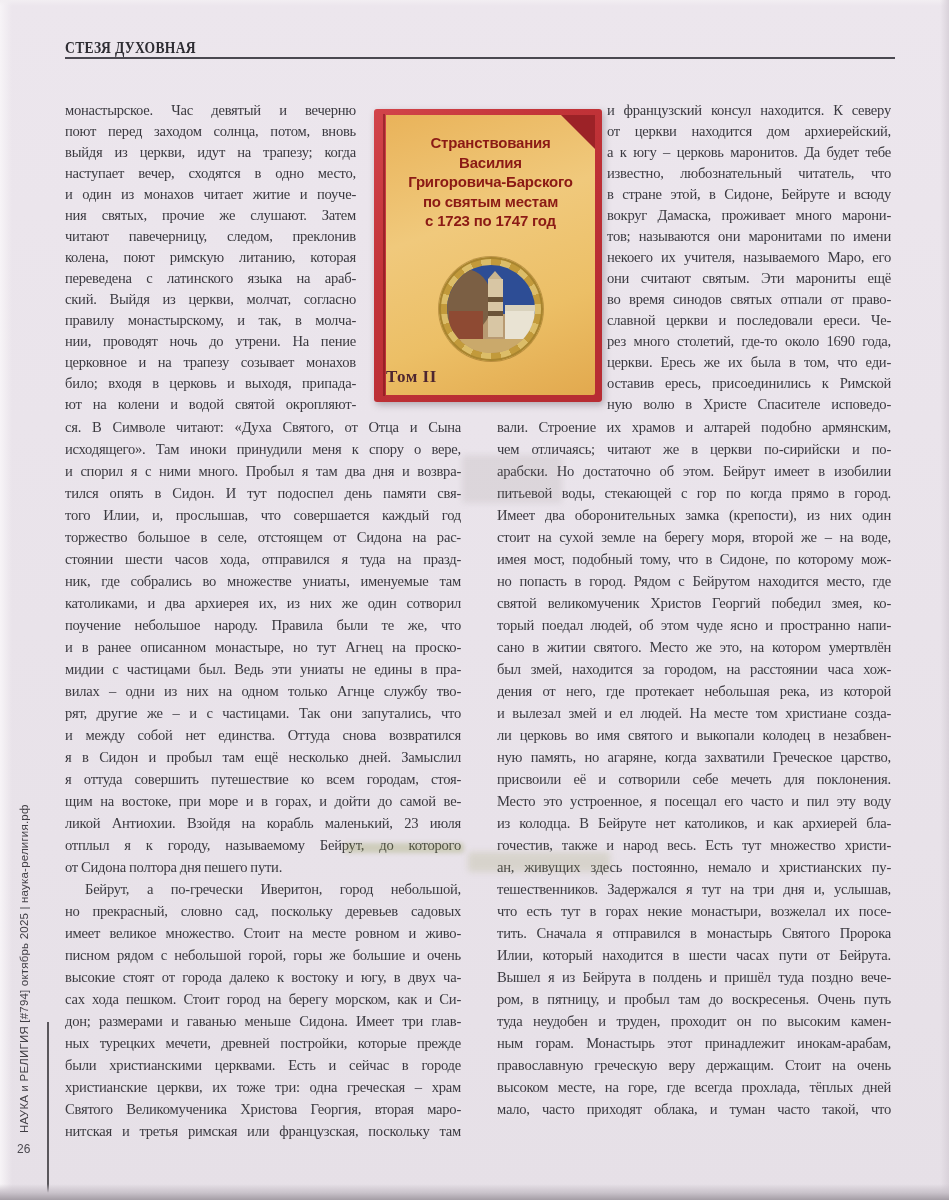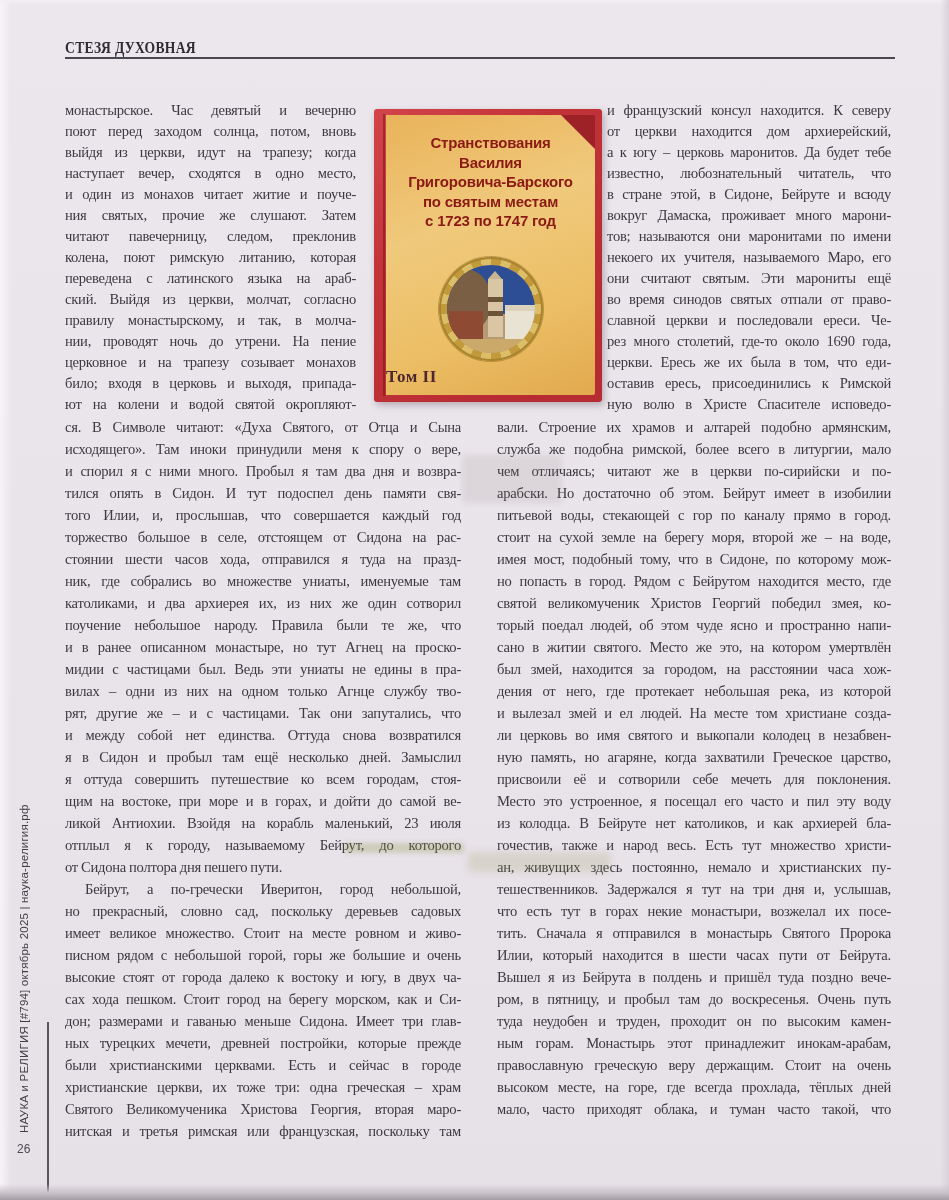--- a/index.html
+++ b/index.html
@@ -161,24 +161,24 @@
       <div class="ln">сах хода пешком. Стоит город на берегу морском, как и Си-</div>
       <div class="ln">дон; размерами и гаванью меньше Сидона. Имеет три глав-</div>
       <div class="ln">ных турецких мечети, древней постройки, которые прежде</div>
       <div class="ln">были христианскими церквами. Есть и сейчас в городе</div>
       <div class="ln">христианские церкви, их тоже три: одна греческая – храм</div>
       <div class="ln">Святого Великомученика Христова Георгия, вторая маро-</div>
       <div class="ln">нитская и третья римская или французская, поскольку там</div>
     </div>
   <div id="col-bot-right" class="textcol t22">
       <div class="ln">вали. Строение их храмов и алтарей подобно армянским,</div>
-      <div class="ln">служба же подобна римской, более всего в литургии, мало</div>
       <div class="ln">чем отличаясь; читают же в церкви по-сирийски и по-</div>
       <div class="ln">арабски. Но достаточно об этом. Бейрут имеет в изобилии</div>
-      <div class="ln">питьевой воды, стекающей с гор по каналу прямо в город.</div>
+      <div class="ln">питьевой воды, стекающей с гор по когда прямо в город.</div>
+      <div class="ln">Имеет два оборонительных замка (крепости), из них один</div>
       <div class="ln">стоит на сухой земле на берегу моря, второй же – на воде,</div>
       <div class="ln">имея мост, подобный тому, что в Сидоне, по которому мож-</div>
       <div class="ln">но попасть в город. Рядом с Бейрутом находится место, где</div>
       <div class="ln">святой великомученик Христов Георгий победил змея, ко-</div>
       <div class="ln">торый поедал людей, об этом чуде ясно и пространно напи-</div>
       <div class="ln">сано в житии святого. Место же это, на котором умертвлён</div>
       <div class="ln">был змей, находится за городом, на расстоянии часа хож-</div>
       <div class="ln">дения от него, где протекает небольшая река, из которой</div>
       <div class="ln">и вылезал змей и ел людей. На месте том христиане созда-</div>
       <div class="ln">ли церковь во имя святого и выкопали колодец в незабвен-</div>

